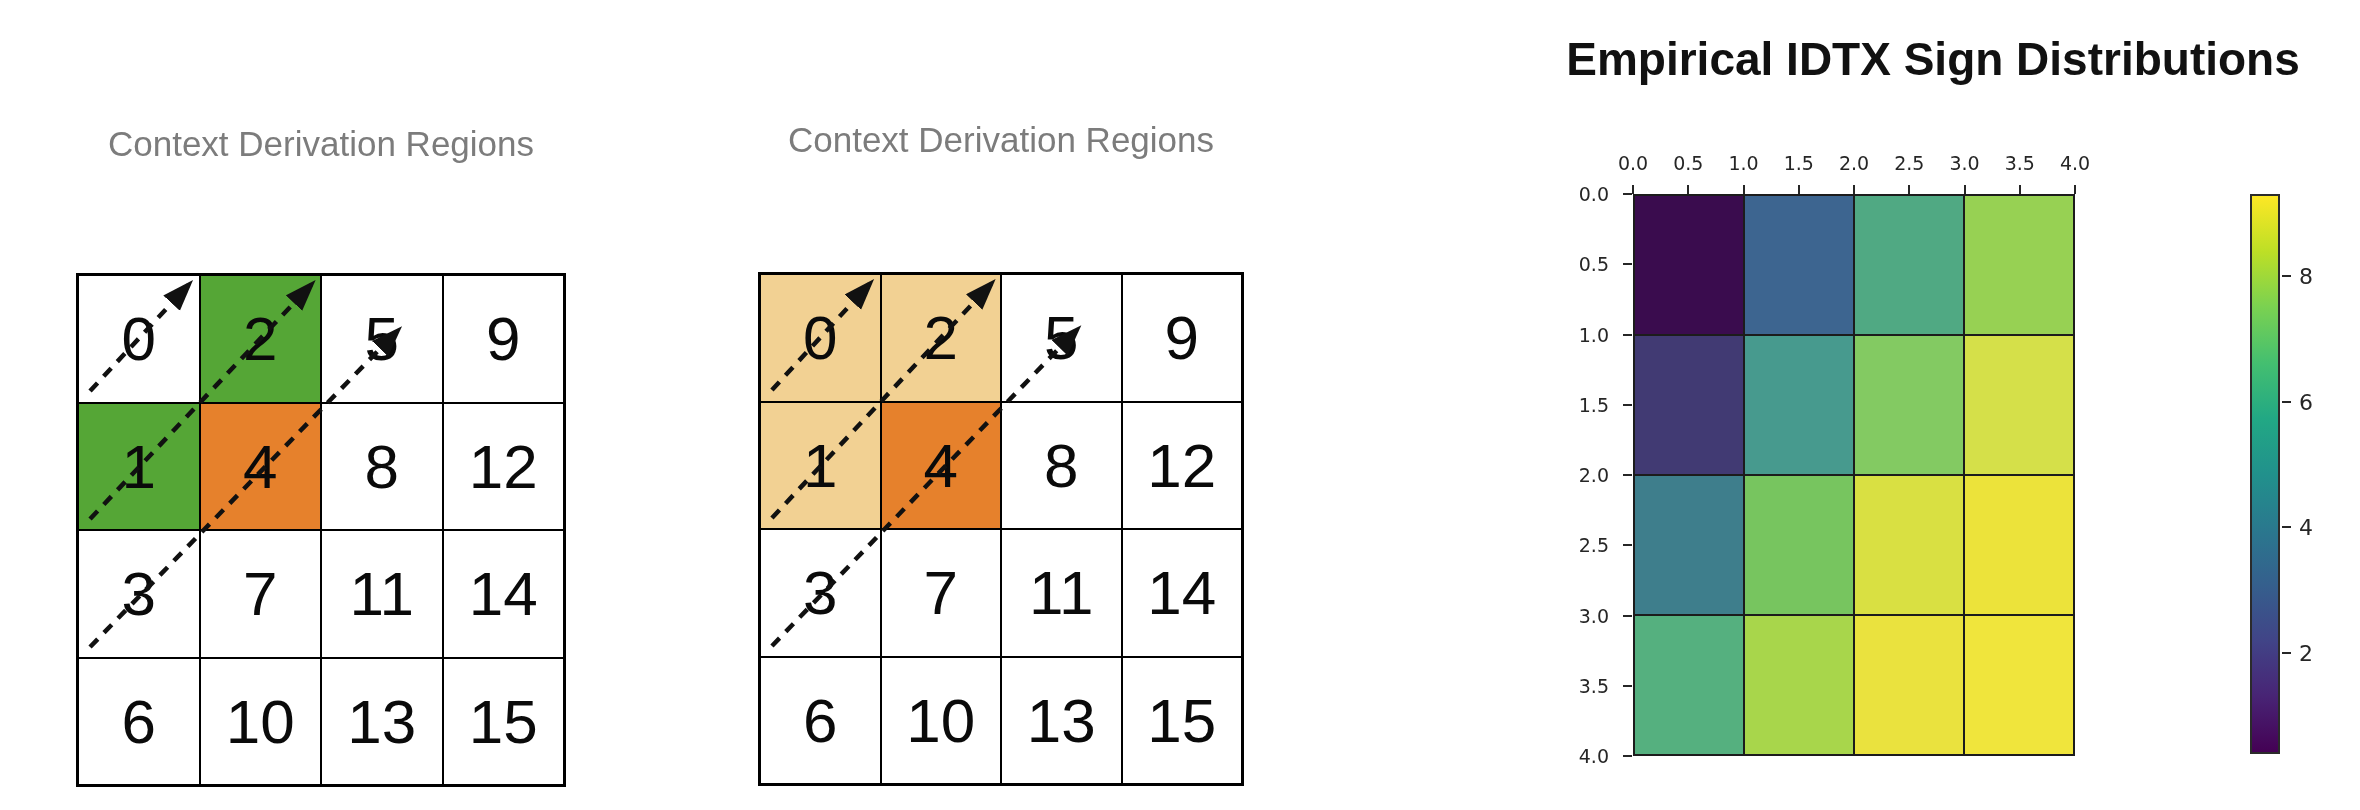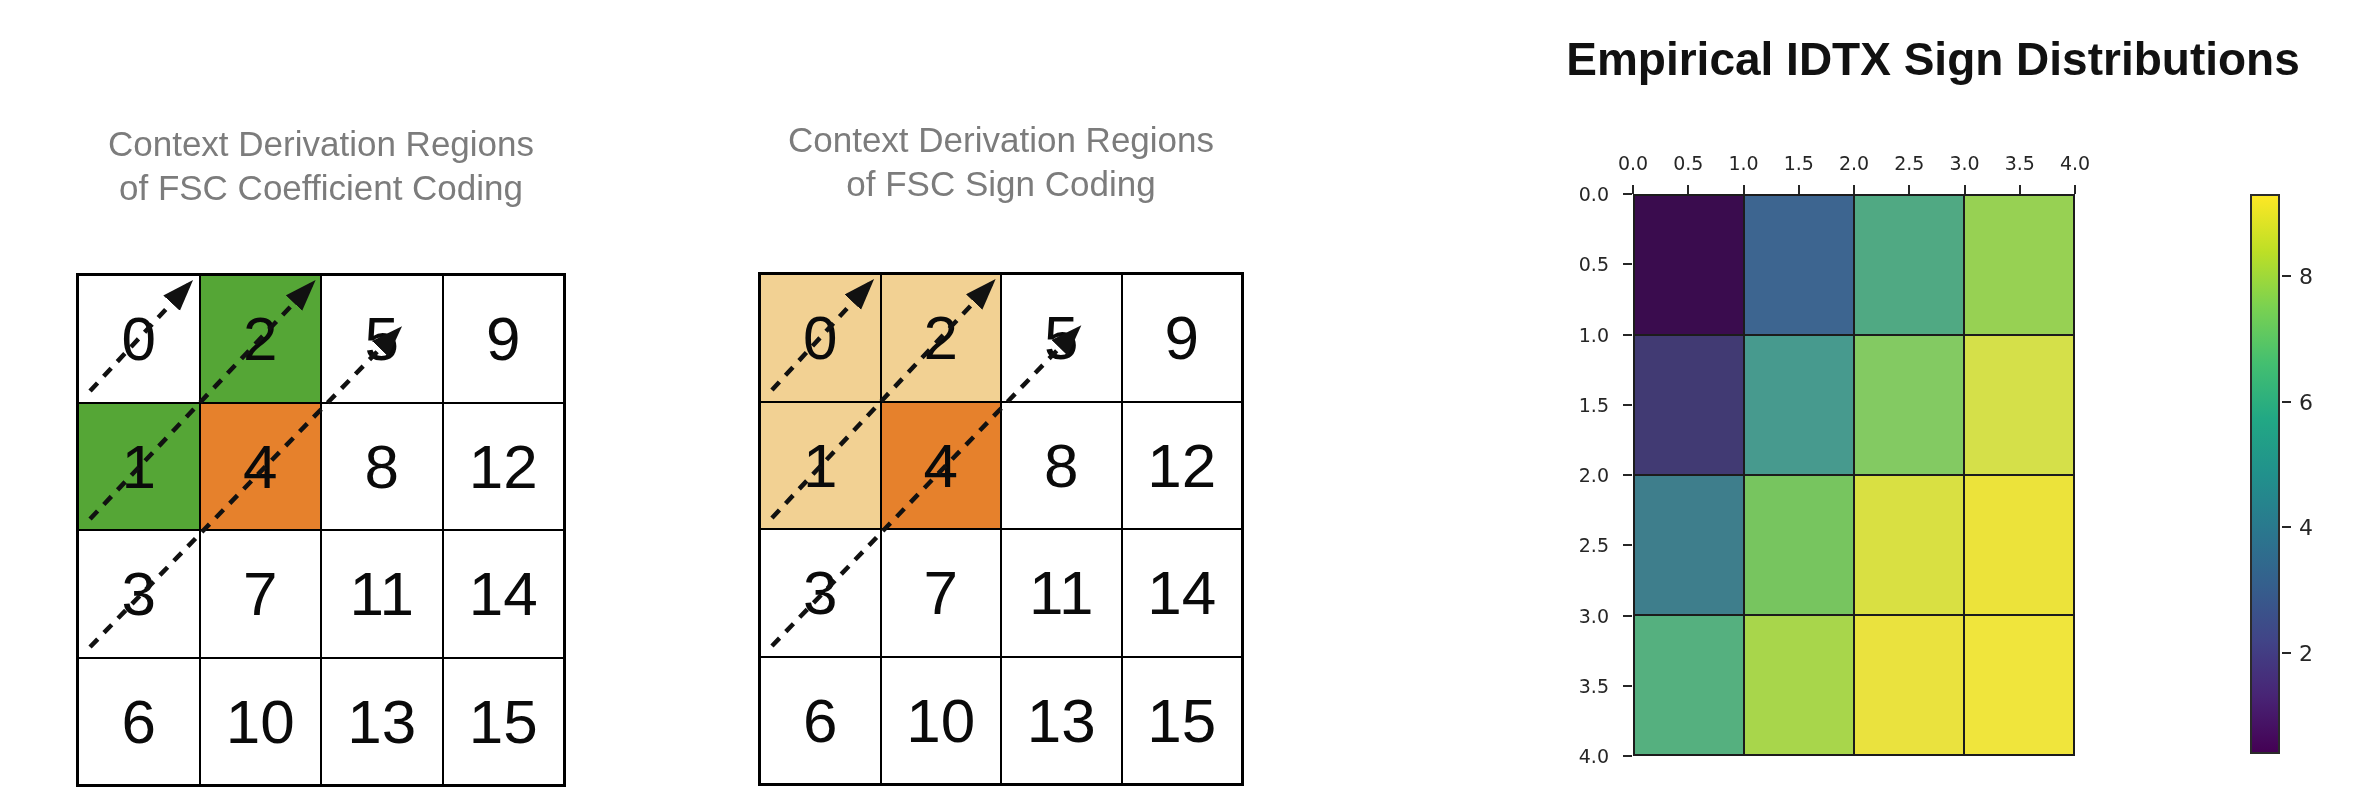--- a/index.html
+++ b/index.html
@@ -71,21 +71,20 @@
     position:absolute;left:19px;transform:translateY(-50%);
     font-family:"DejaVu Sans",sans-serif;font-size:22px;color:#262626;
   }
 </style>
 </head>
 <body>
 
 <section class="abs">
   <div id="title0" class="fig-title">
     <div>Context Derivation Regions</div>
-    <div>of FSC Coefficient Coding</div>
   </div>
   <div id="grid0" class="qgrid">
       <div class="qcell" style="background: rgb(255, 255, 255);">0</div>
       <div class="qcell" style="background: rgb(85, 166, 54);">2</div>
       <div class="qcell" style="background: rgb(255, 255, 255);">5</div>
       <div class="qcell" style="background: rgb(255, 255, 255);">9</div>
       <div class="qcell" style="background: rgb(85, 166, 54);">1</div>
       <div class="qcell" style="background: rgb(230, 129, 44);">4</div>
       <div class="qcell" style="background: rgb(255, 255, 255);">8</div>
       <div class="qcell" style="background: rgb(255, 255, 255);">12</div>
@@ -106,21 +105,20 @@
     </defs>
     <line class="scanline" x1="14" y1="118" x2="112" y2="12" marker-end="url(#ah0)"></line>
     <line class="scanline" x1="14" y1="246" x2="234" y2="12" marker-end="url(#ah0)"></line>
     <line class="scanline" x1="14" y1="374" x2="320" y2="58" marker-end="url(#ah0)"></line>
   </svg>
 </section>
 
 <section class="abs">
   <div id="title1" class="fig-title">
     <div>Context Derivation Regions</div>
-    <div>of FSC Sign Coding</div>
   </div>
   <div id="grid1" class="qgrid">
       <div class="qcell" style="background: rgb(242, 209, 147);">0</div>
       <div class="qcell" style="background: rgb(242, 209, 147);">2</div>
       <div class="qcell" style="background: rgb(255, 255, 255);">5</div>
       <div class="qcell" style="background: rgb(255, 255, 255);">9</div>
       <div class="qcell" style="background: rgb(242, 209, 147);">1</div>
       <div class="qcell" style="background: rgb(230, 129, 44);">4</div>
       <div class="qcell" style="background: rgb(255, 255, 255);">8</div>
       <div class="qcell" style="background: rgb(255, 255, 255);">12</div>

